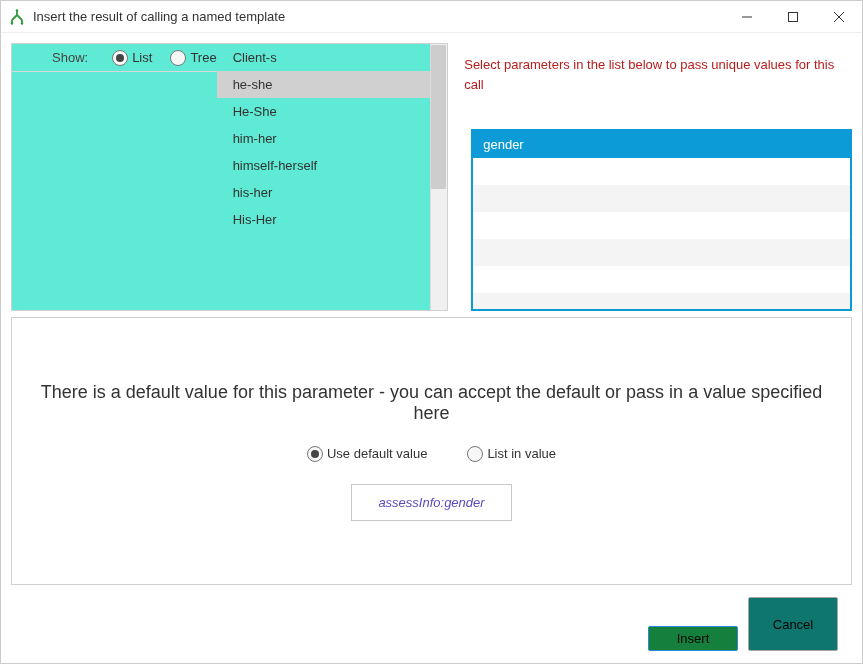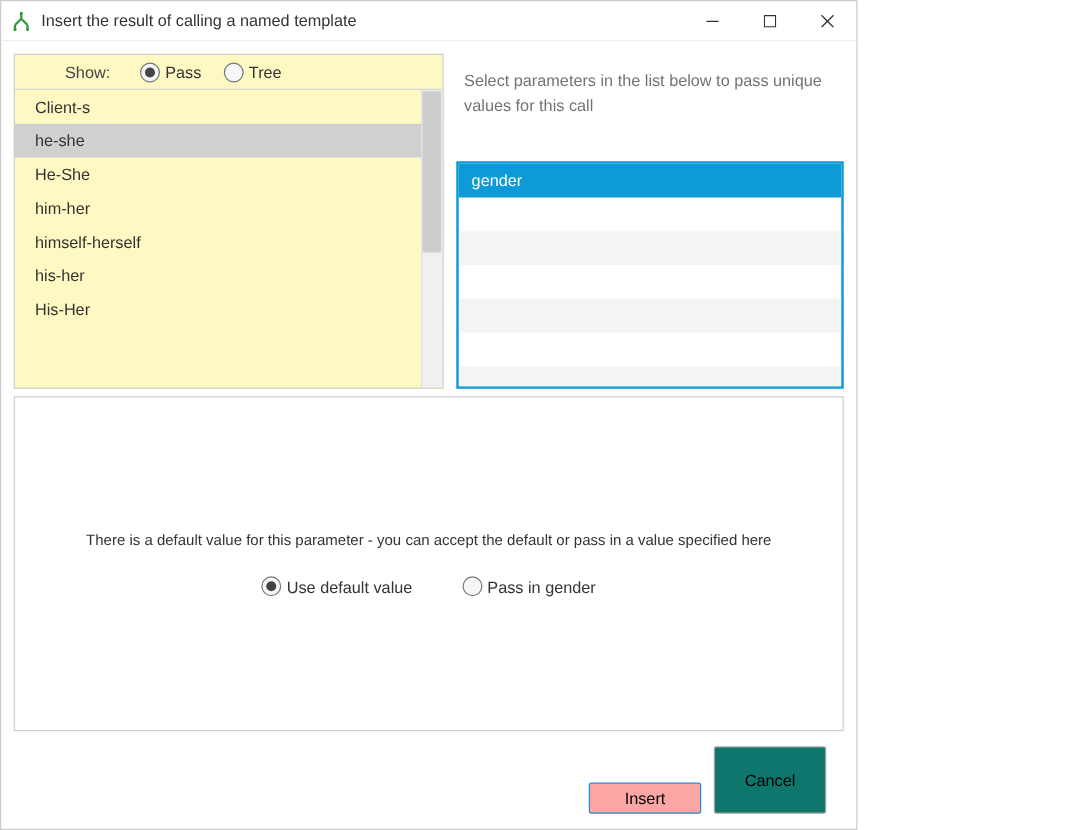--- a/index.html
+++ b/index.html
@@ -1,50 +1,50 @@
 <!DOCTYPE html>
 <html><head>
 <meta charset="utf-8">
 <style>
   * { box-sizing: border-box; }
   html, body { margin: 0; padding: 0; font-family: "Segoe UI", Tahoma, sans-serif; font-size: 13px; color: #333; }
-  .window { width: 686px; height: 664px; background: #fff; border: 1px solid #ccc; display: flex; flex-direction: column; }
+  .window { width: 863px; height: 664px; background: #fff; border: 1px solid #ccc; display: flex; flex-direction: column; }
   .titlebar { height: 32px; display: flex; align-items: center; padding-left: 8px; border-bottom: 1px solid #eee; }
   .titlebar .icon { width: 16px; height: 16px; margin-right: 8px; display: flex; align-items: center; justify-content: center; }
   .titlebar .title { flex: 1; font-size: 13px; color: #333; }
   .winbtn { width: 46px; height: 32px; display: flex; align-items: center; justify-content: center; }
   .winbtn svg { display: block; }
   .body { flex: 1; padding: 10px 10px 0 10px; display: flex; flex-direction: column; gap: 0; }
   .upper { display: flex; gap: 10px; height: 268px; }
-  .left-pane { flex: 1.05; border: 1px solid #d0d0d0; background: #fef9c3; display: flex; flex-direction: column; position: relative; }
+  .left-pane { flex: 1.05; border: 1px solid #d0d0d0; background: #5eead4; display: flex; flex-direction: row; position: relative; }
   .show-row { display: flex; align-items: center; height: 28px; padding-left: 40px; gap: 18px; border-bottom: 1px solid #d8d8d8; }
   .show-label { color: #444; margin-right: 6px; }
   .radio { display: flex; align-items: center; gap: 4px; cursor: pointer; }
   .radio .dot { width: 16px; height: 16px; border: 1px solid #777; border-radius: 50%; position: relative; background: #f7f7f7; }
   .radio .dot.sel::after { content: ""; position: absolute; width: 8px; height: 8px; background: #444; border-radius: 50%; top: 3px; left: 3px; }
   .list { flex: 1; overflow: hidden; position: relative; }
   .list-inner { overflow-y: auto; height: 100%; }
   .list-item { padding: 6px 8px 6px 16px; cursor: pointer; }
   .list-item.selected { background: #d0d0d0; }
   .fake-scrollbar { position: absolute; right: 0; top: 0; width: 17px; height: 100%; background: #f0f0f0; border-left: 1px solid #ddd; }
   .fake-thumb { position: absolute; right: 1px; top: 1px; width: 15px; height: 54%; background: #cdcdcd; border-radius: 1px; }
   .right-pane { flex: 0.95; display: flex; flex-direction: column; }
-  .right-label { padding: 12px 6px 8px 6px; color: #737373; line-height: 1.5; height: 86px; }
-  .param-list { flex: 1; border: 2px solid #0c9bd7; background: #fff; overflow: hidden; }
+  .right-label { padding: 12px 6px 8px 6px; color: #b91c1c; line-height: 1.5; height: 86px; }
+  .param-list { flex: 1; border: 2px solid #0c9bd7; background: #fff; overflow: hidden; margin-left: 13px; }
   .param-row { height: 27px; line-height: 27px; padding-left: 10px; }
   .param-row.sel { background: #0c9bd7; color: #fff; }
   .param-row.alt { background: #f4f4f4; }
   .lower { flex: 1; border: 1px solid #d0d0d0; margin-top: 6px; display: flex; flex-direction: column; align-items: center; justify-content: center; padding: 16px; gap: 22px; }
-  .default-text { text-align: center; color: #333; font-size: 12px; }
+  .default-text { text-align: center; color: #333; font-size: 18px; }
   .radio-row { display: flex; gap: 40px; }
   .value-box { border: 1px solid #c8c8c8; padding: 10px 26px; min-width: 130px; text-align: center; }
   .value-box span { color: #5a4bbf; font-style: italic; }
   .footer { display: flex; justify-content: flex-end; gap: 10px; padding: 12px 14px; }
   .btn { border: 1px solid #a7a7a7; background: #0f766e; padding: 4px 0; width: 90px; font-size: 13px; cursor: pointer; border-radius: 2px; }
-  .btn.primary { background: #fca5a5; border-color: #2a8ad4; margin-top: 29px; }
+  .btn.primary { background: #15803d; border-color: #2a8ad4; margin-top: 29px; }
 </style>
 </head>
 <body>
 
 <div class="window">
   <div class="titlebar">
     <span class="icon">
       <svg width="16" height="16" viewBox="0 0 16 16">
         <path d="M8 1 L8 6 M8 6 L3 11 M8 6 L13 11 M3 11 L3 15 M13 11 L13 15" stroke="#2f9a3a" stroke-width="1.8" fill="none"></path>
         <circle cx="8" cy="1.5" r="1.2" fill="#2f9a3a"></circle>
@@ -71,21 +71,21 @@
     </div>
   </div>
 
   <div class="body">
     <div class="upper">
       <div class="left-pane">
         <div class="show-row">
           <span class="show-label">Show:</span>
           <label class="radio">
             <span class="dot sel"></span>
-            <span>Pass</span>
+            <span>List</span>
           </label>
           <label class="radio">
             <span class="dot"></span>
             <span>Tree</span>
           </label>
         </div>
         <div class="list">
           <div class="list-inner" id="templates-list">
               <div class="list-item">Client-s</div>
               <div class="list-item selected">he-she</div>
@@ -117,22 +117,25 @@
 
     <div class="lower">
       <div class="default-text">There is a default value for this parameter - you can accept the default or pass in a value specified here</div>
       <div class="radio-row">
         <label class="radio">
           <span class="dot sel"></span>
           <span>Use default value</span>
         </label>
         <label class="radio">
           <span class="dot"></span>
-          <span>Pass in gender</span>
+          <span>List in value</span>
         </label>
+      </div>
+      <div class="value-box">
+        <span>assessInfo:gender</span>
       </div>
     </div>
 
     <div class="footer">
       <button class="btn primary">Insert</button>
       <button class="btn">Cancel</button>
     </div>
   </div>
 </div>
 

